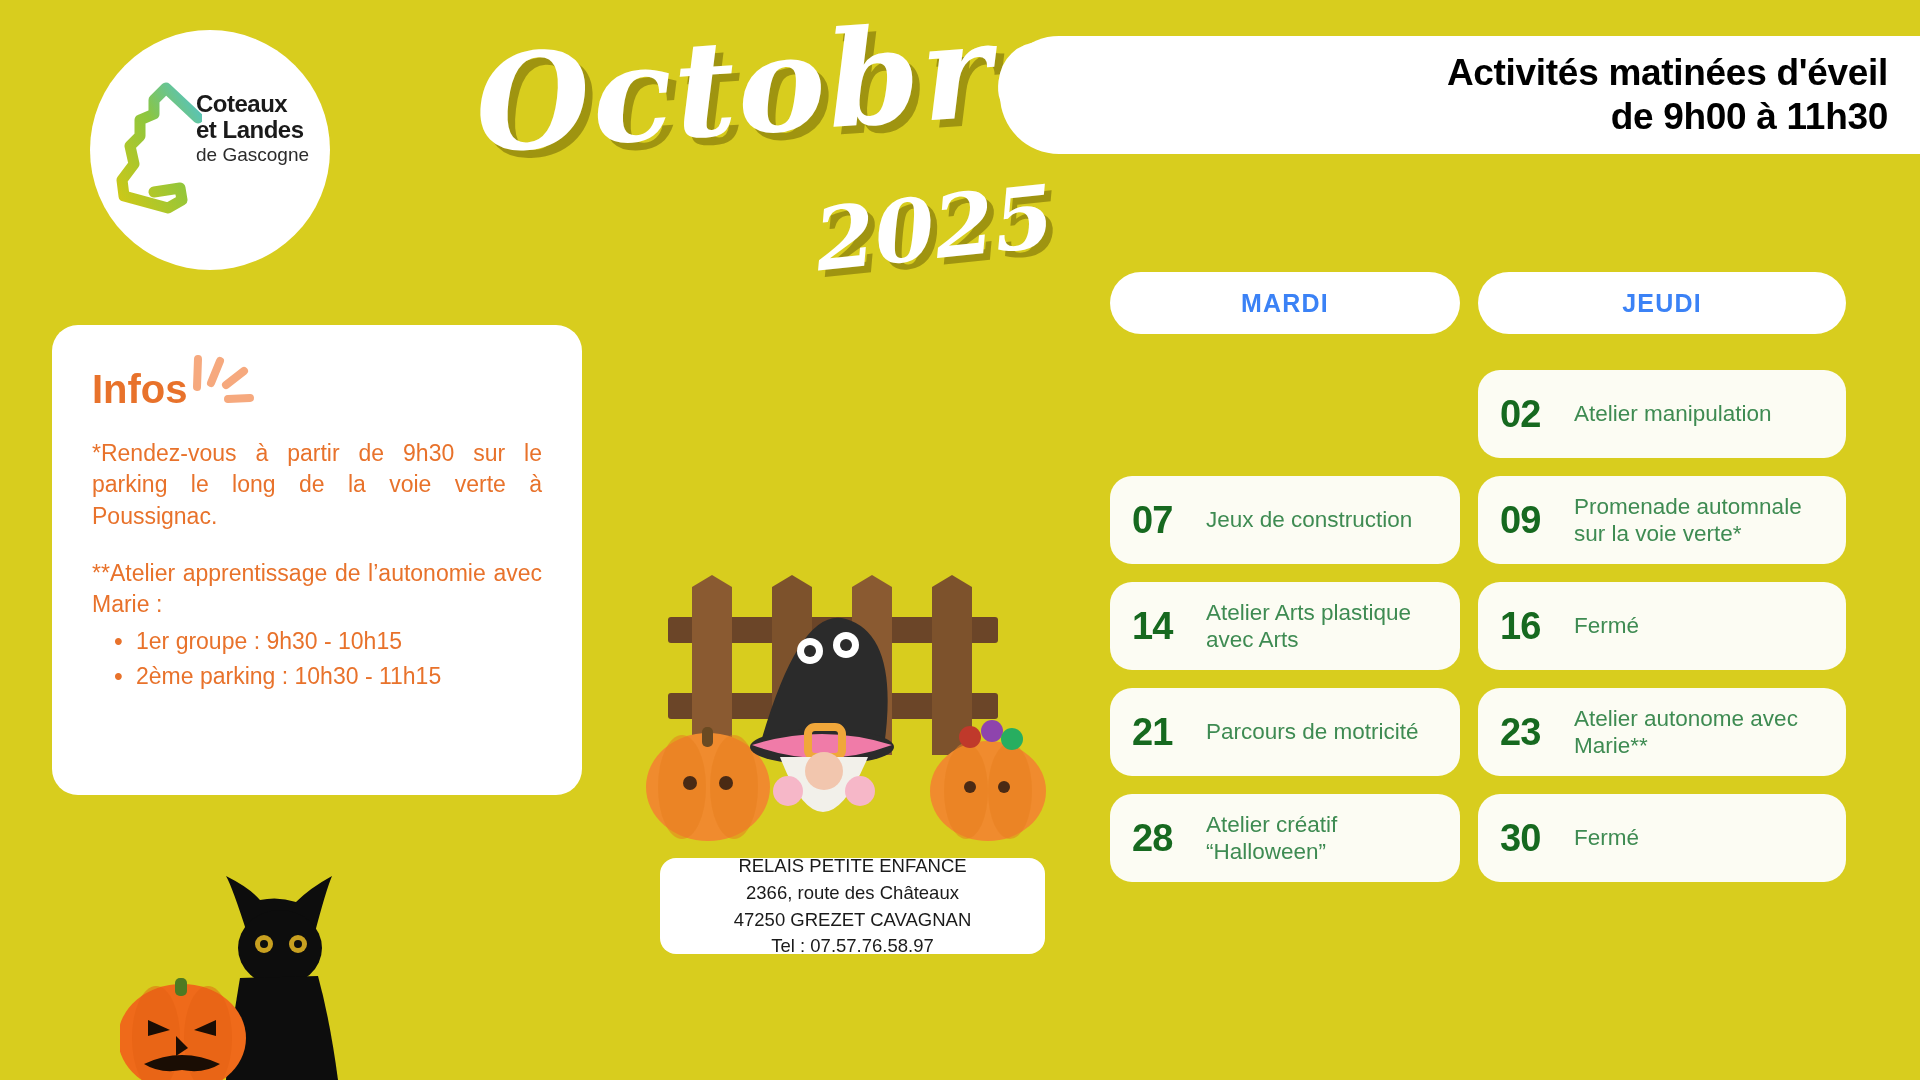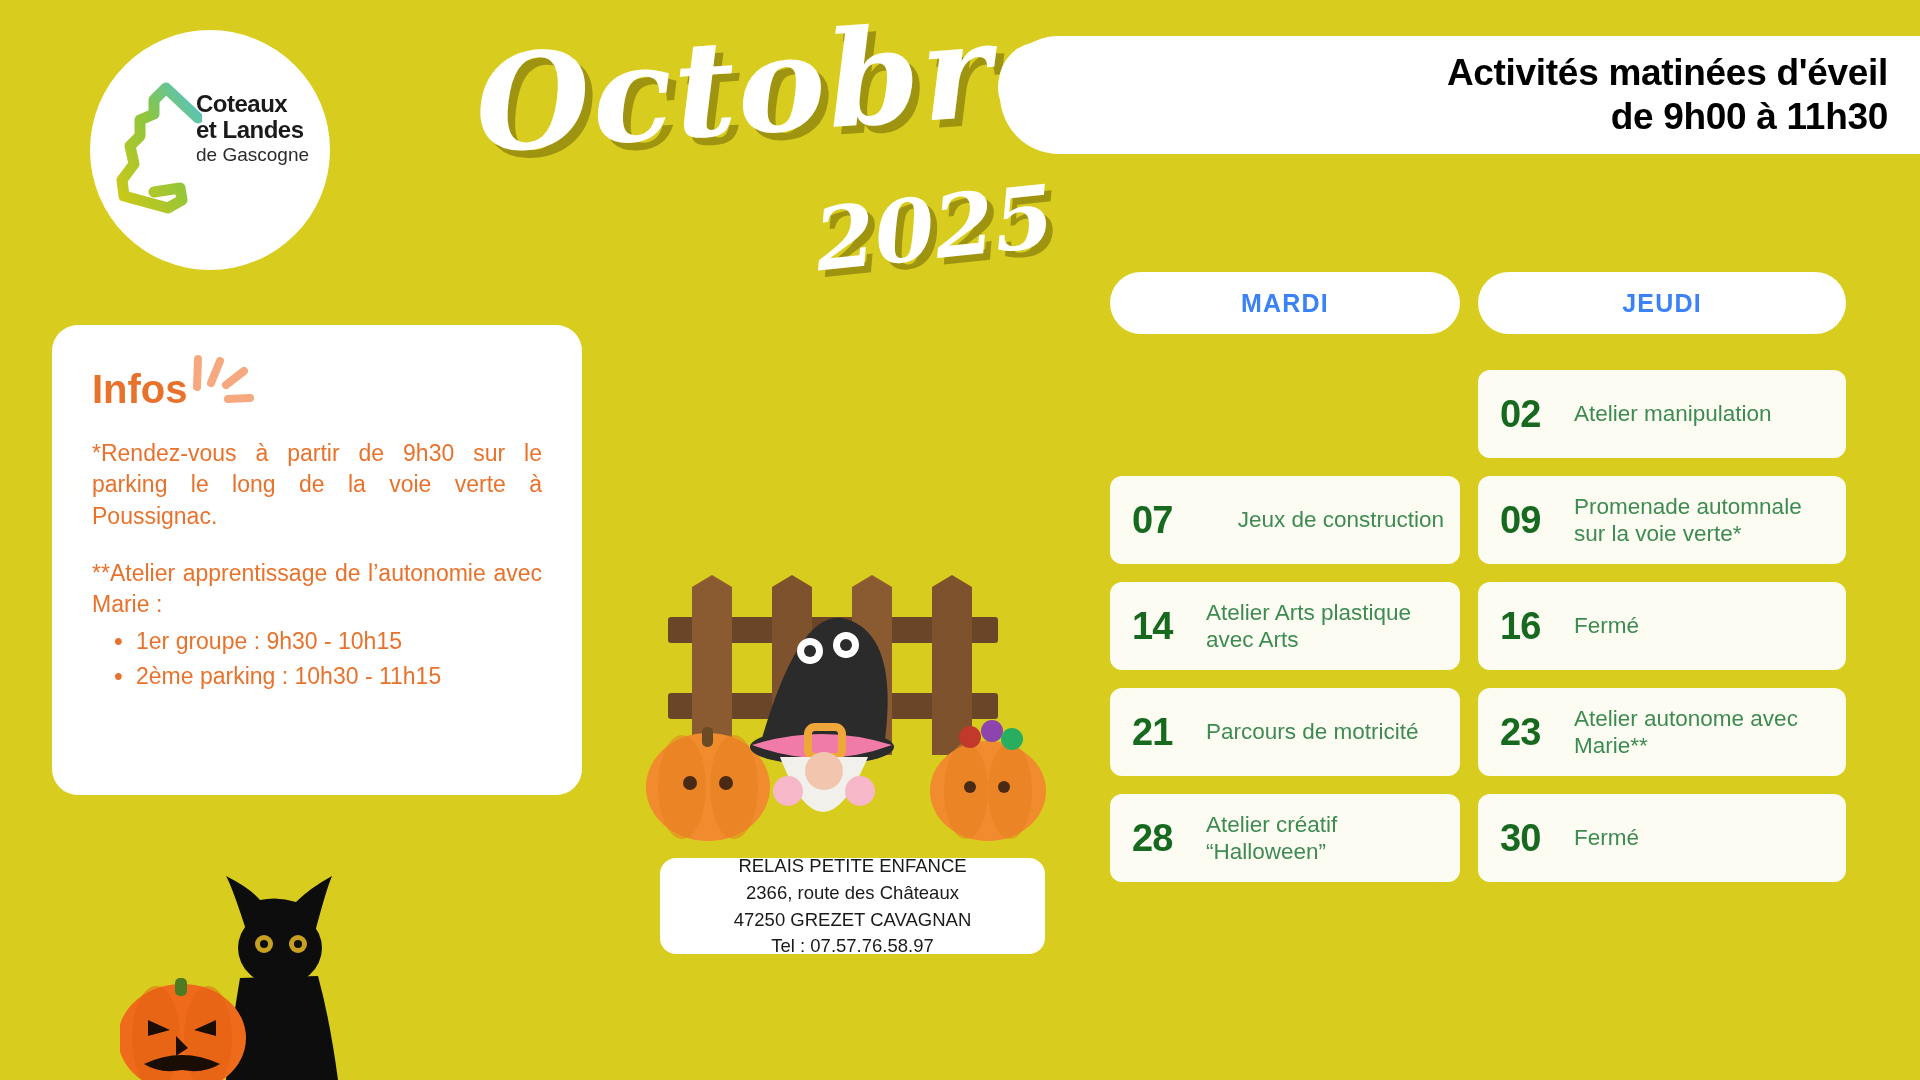--- a/index.html
+++ b/index.html
@@ -113,21 +113,21 @@
   .day-pill:nth-child(1){ width:350px; }
   .day-pill:nth-child(2){ width:368px; }
   .day-pill span{
     font-size:25px; font-weight:bold; color:#3b82f6; letter-spacing:1.2px;
   }
   #columns{ display:flex; gap:18px; }
   .col{ display:flex; flex-direction:column; }
   .col.mardi{ width:350px; }
   .col.jeudi{ width:368px; }
   .ev{
-    background:#fcfcf3; border-radius:12px;
+    background:#fcfcf3; border-radius:22px;
     height:88px; display:flex; align-items:center;
     padding-left:22px; padding-right:16px; gap:16px;
   }
   .ev.empty{ background:transparent; }
   .ev .num{
     font-size:38px; font-weight:bold; color:#16691f;
     min-width:58px; letter-spacing:-1px;
   }
   .ev .lbl{
     font-size:22.5px; color:#3e8b52; line-height:1.22;
@@ -268,21 +268,21 @@
     </div>
     <div class="day-pill">
       <span>JEUDI</span>
     </div>
   </div>
 
   <div id="columns">
 
     <div class="col mardi">
       <div class="ev empty" style="margin-bottom:18px;"></div>
-      <div class="ev" style="margin-bottom:18px;justify-content:space-between;">
+      <div class="ev" style="margin-bottom:18px;">
         <span class="num">07</span>
         <span class="lbl">Jeux de construction</span>
       </div>
       <div class="ev" style="margin-bottom:18px;">
         <span class="num">14</span>
         <span class="lbl">Atelier Arts plastique avec Arts</span>
       </div>
       <div class="ev" style="margin-bottom:18px;">
         <span class="num">21</span>
         <span class="lbl">Parcours de motricité</span>

